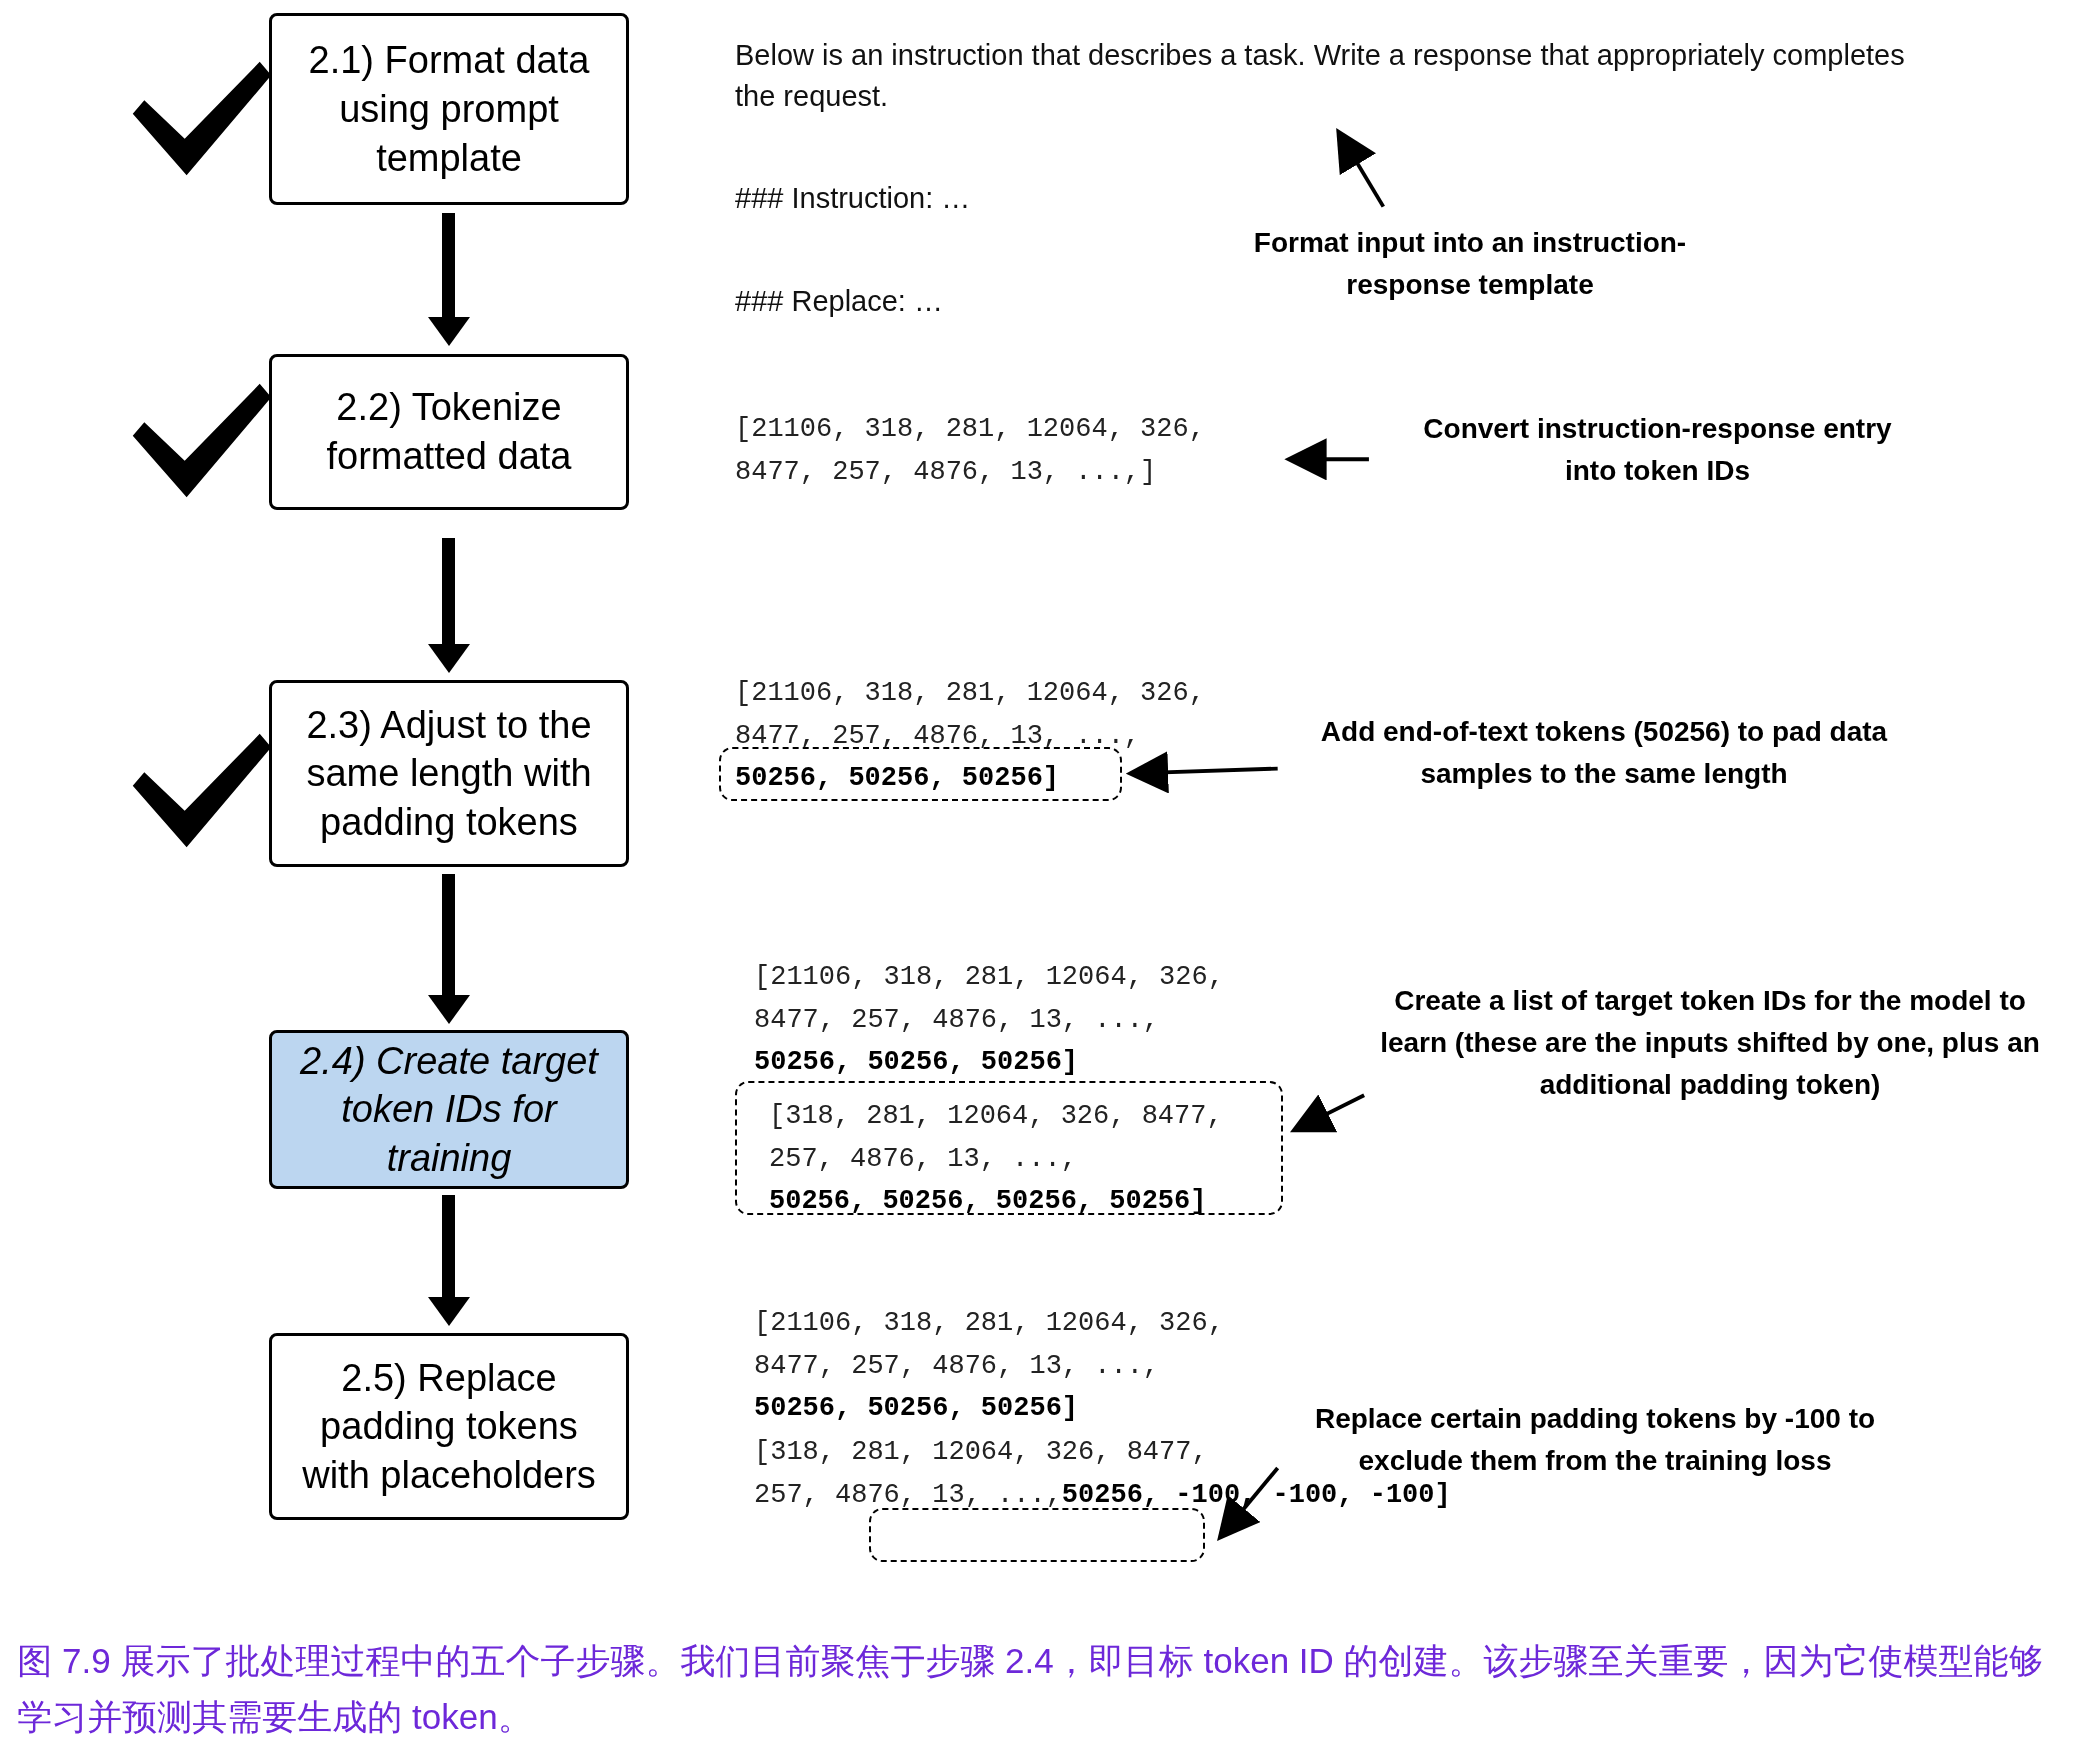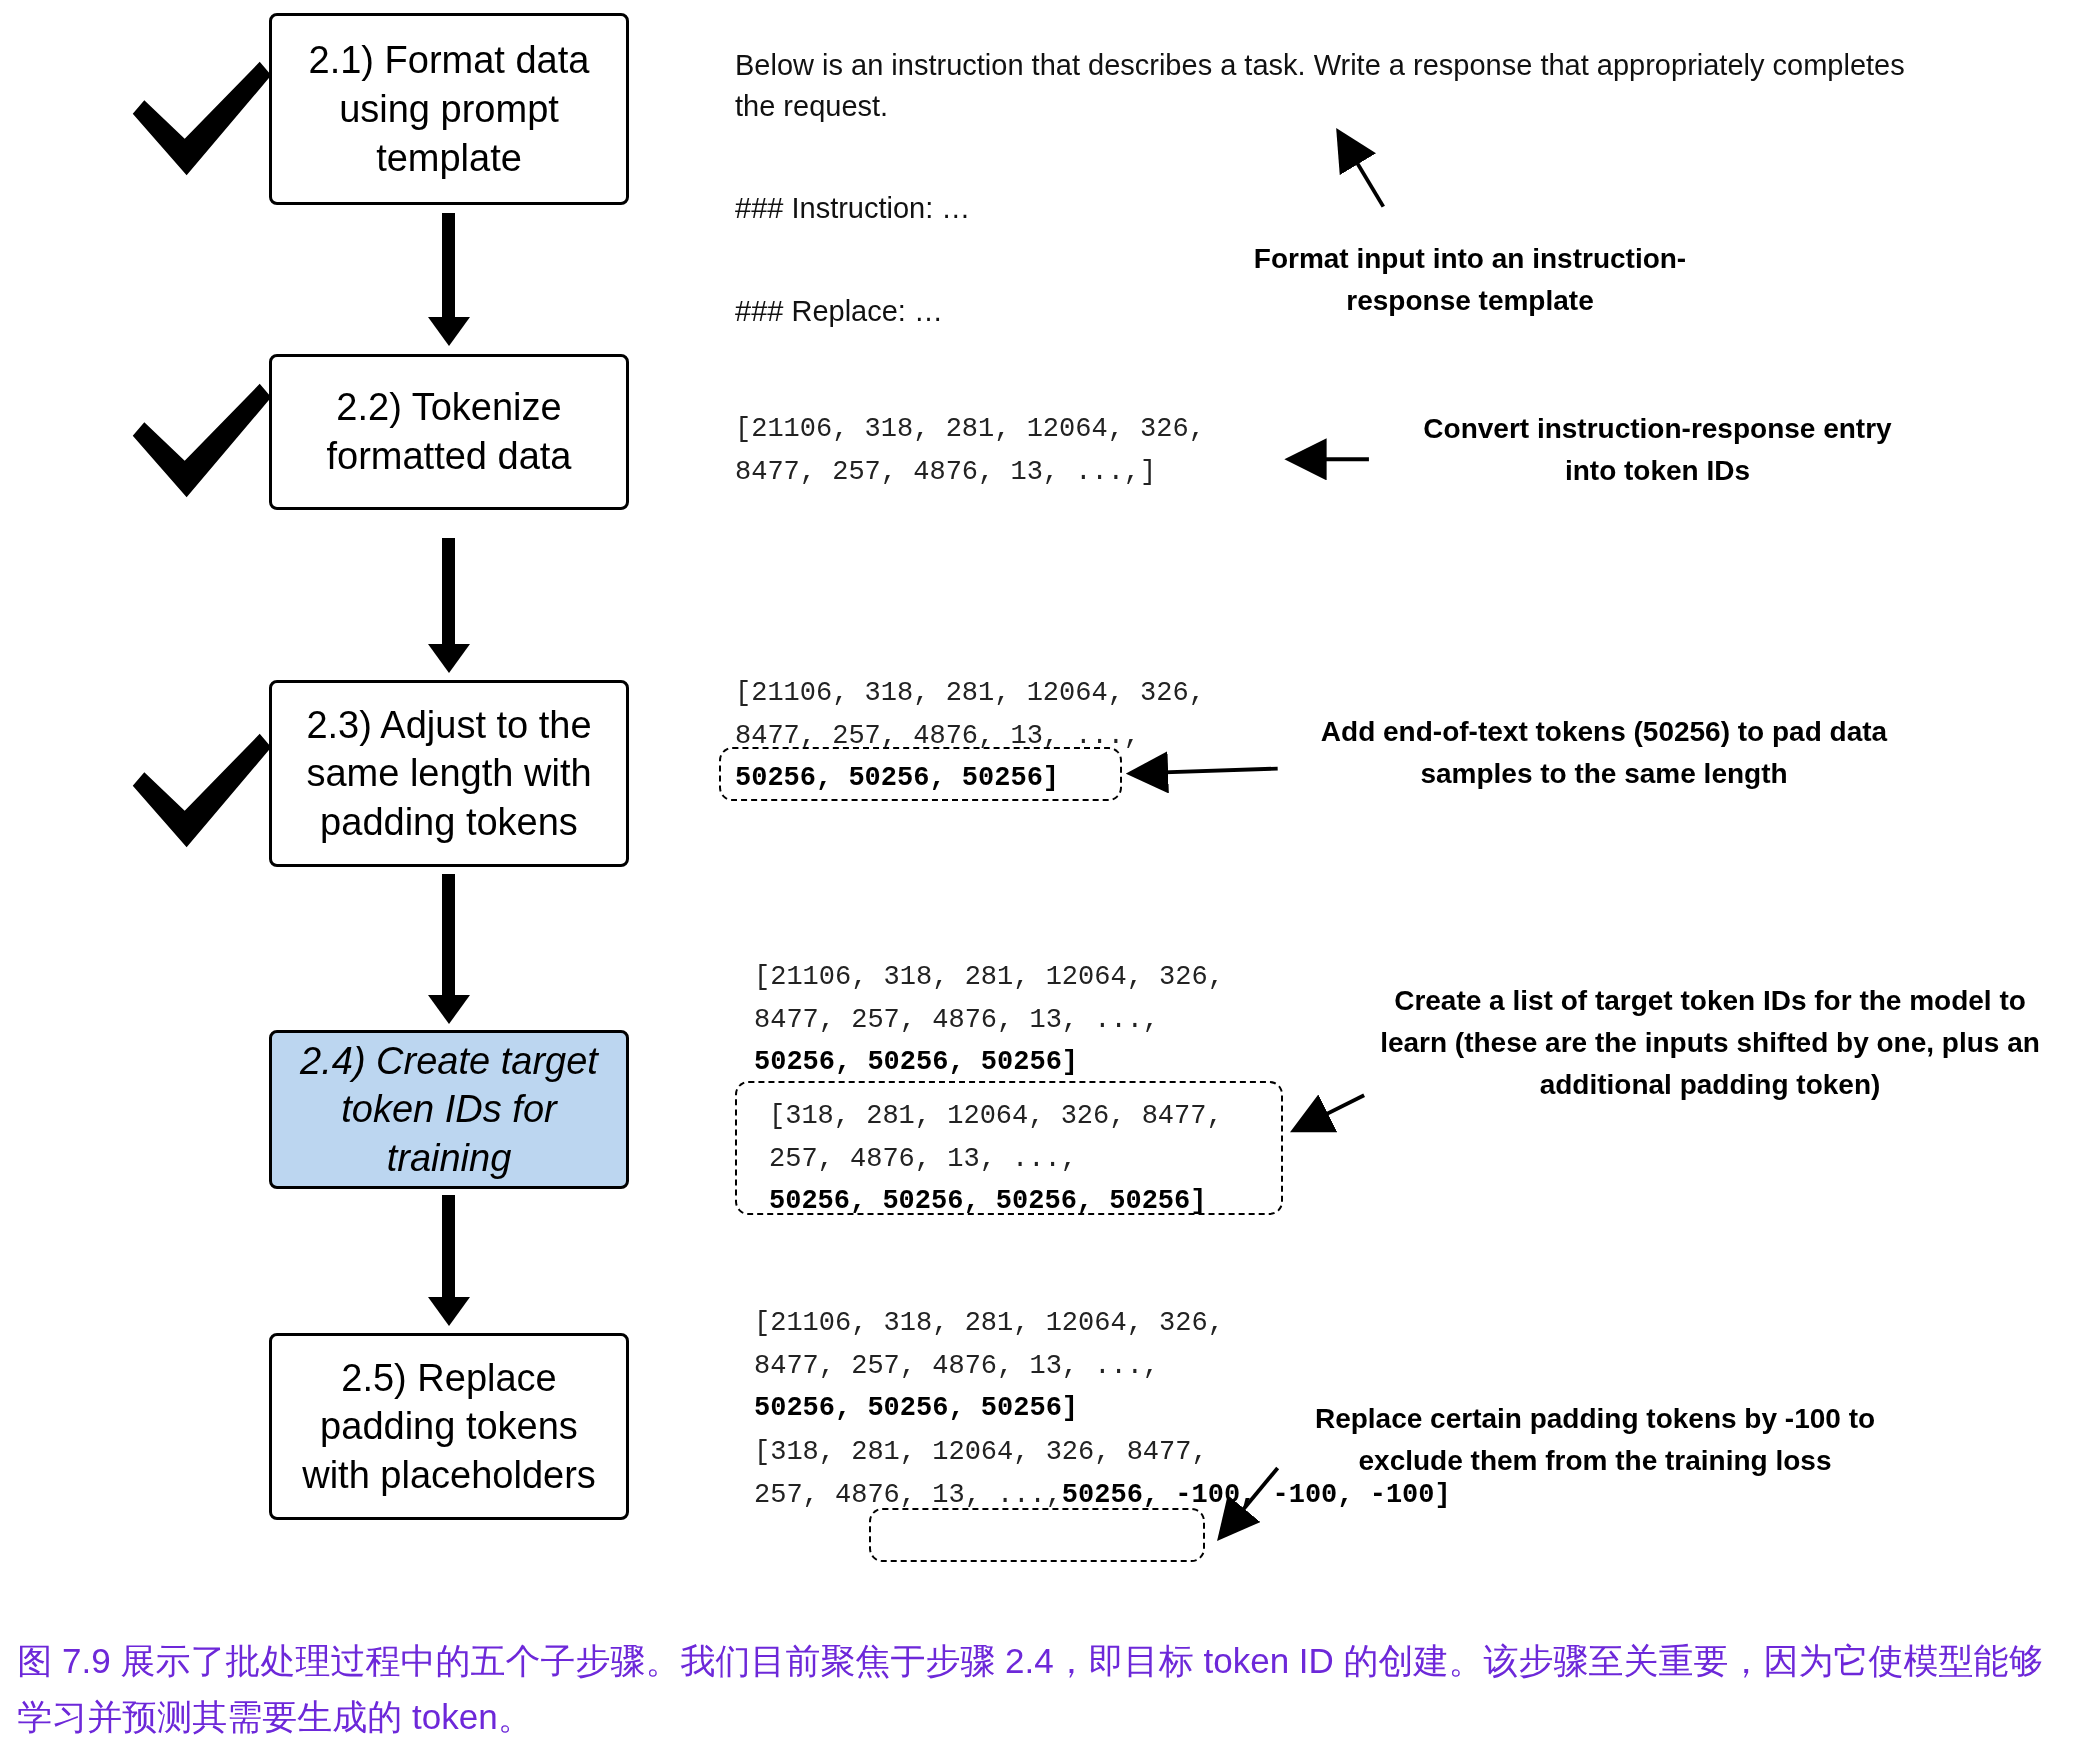--- a/index.html
+++ b/index.html
@@ -62,21 +62,20 @@
   }
   .check svg { display: block; }
 
   
   .prose {
     position: absolute;
     font-size: 29px;
     line-height: 1.42;
     color: #111;
     font-family: "Liberation Sans", sans-serif;
-    margin-top: 10px;
   }
   .mono {
     position: absolute;
     font-family: "Liberation Mono", monospace;
     font-size: 27px;
     line-height: 1.58;
     color: #222;
     white-space: pre;
   }
   .mono .b { font-weight: bold; color: #000; }
@@ -165,21 +164,21 @@
   <div class="arrow-v" style="left:442px; top:1195px; height:104px;"></div>
   <div class="arrow-head-down" style="left:428px; top:1297px;"></div>
 
   <div class="step-box" style="left:269px; top:1333px; width:360px; height:187px;">
     <span>2.5) Replace padding tokens with placeholders</span>
   </div>
 
   <div class="prose" style="left:735px; top:35px; width:1182px;">Below is an instruction that describes a task. Write a response that appropriately completes the request.</div>
   <div class="prose" style="left:735px; top:178px;">### Instruction: …</div>
   <div class="prose" style="left:735px; top:281px;">### Replace: …</div>
-  <div class="annot center" style="left:1230px; top:238px; width:480px;">Format input into an instruction-response template</div>
+  <div class="annot center" style="left:1230px; top:222px; width:480px;">Format input into an instruction-response template</div>
 
   <div class="mono" style="left:735px; top:408px;"><span>[21106, 318, 281, 12064, 326,</span>
 <span>8477, 257, 4876, 13, ...,]</span></div>
   <div class="annot center" style="left:1398px; top:408px; width:519px;">Convert instruction-response entry into token IDs</div>
 
   <div class="mono" style="left:735px; top:672px;"><span>[21106, 318, 281, 12064, 326,</span>
 <span>8477, 257, 4876, 13, ...,</span>
 <span class="b">50256, 50256, 50256]</span></div>
   <div class="dashed-box" style="left:719px; top:747px; width:403px; height:54px;"></div>
   <div class="annot center" style="left:1287px; top:711px; width:634px;">Add end-of-text tokens (50256) to pad data samples to the same length</div>

